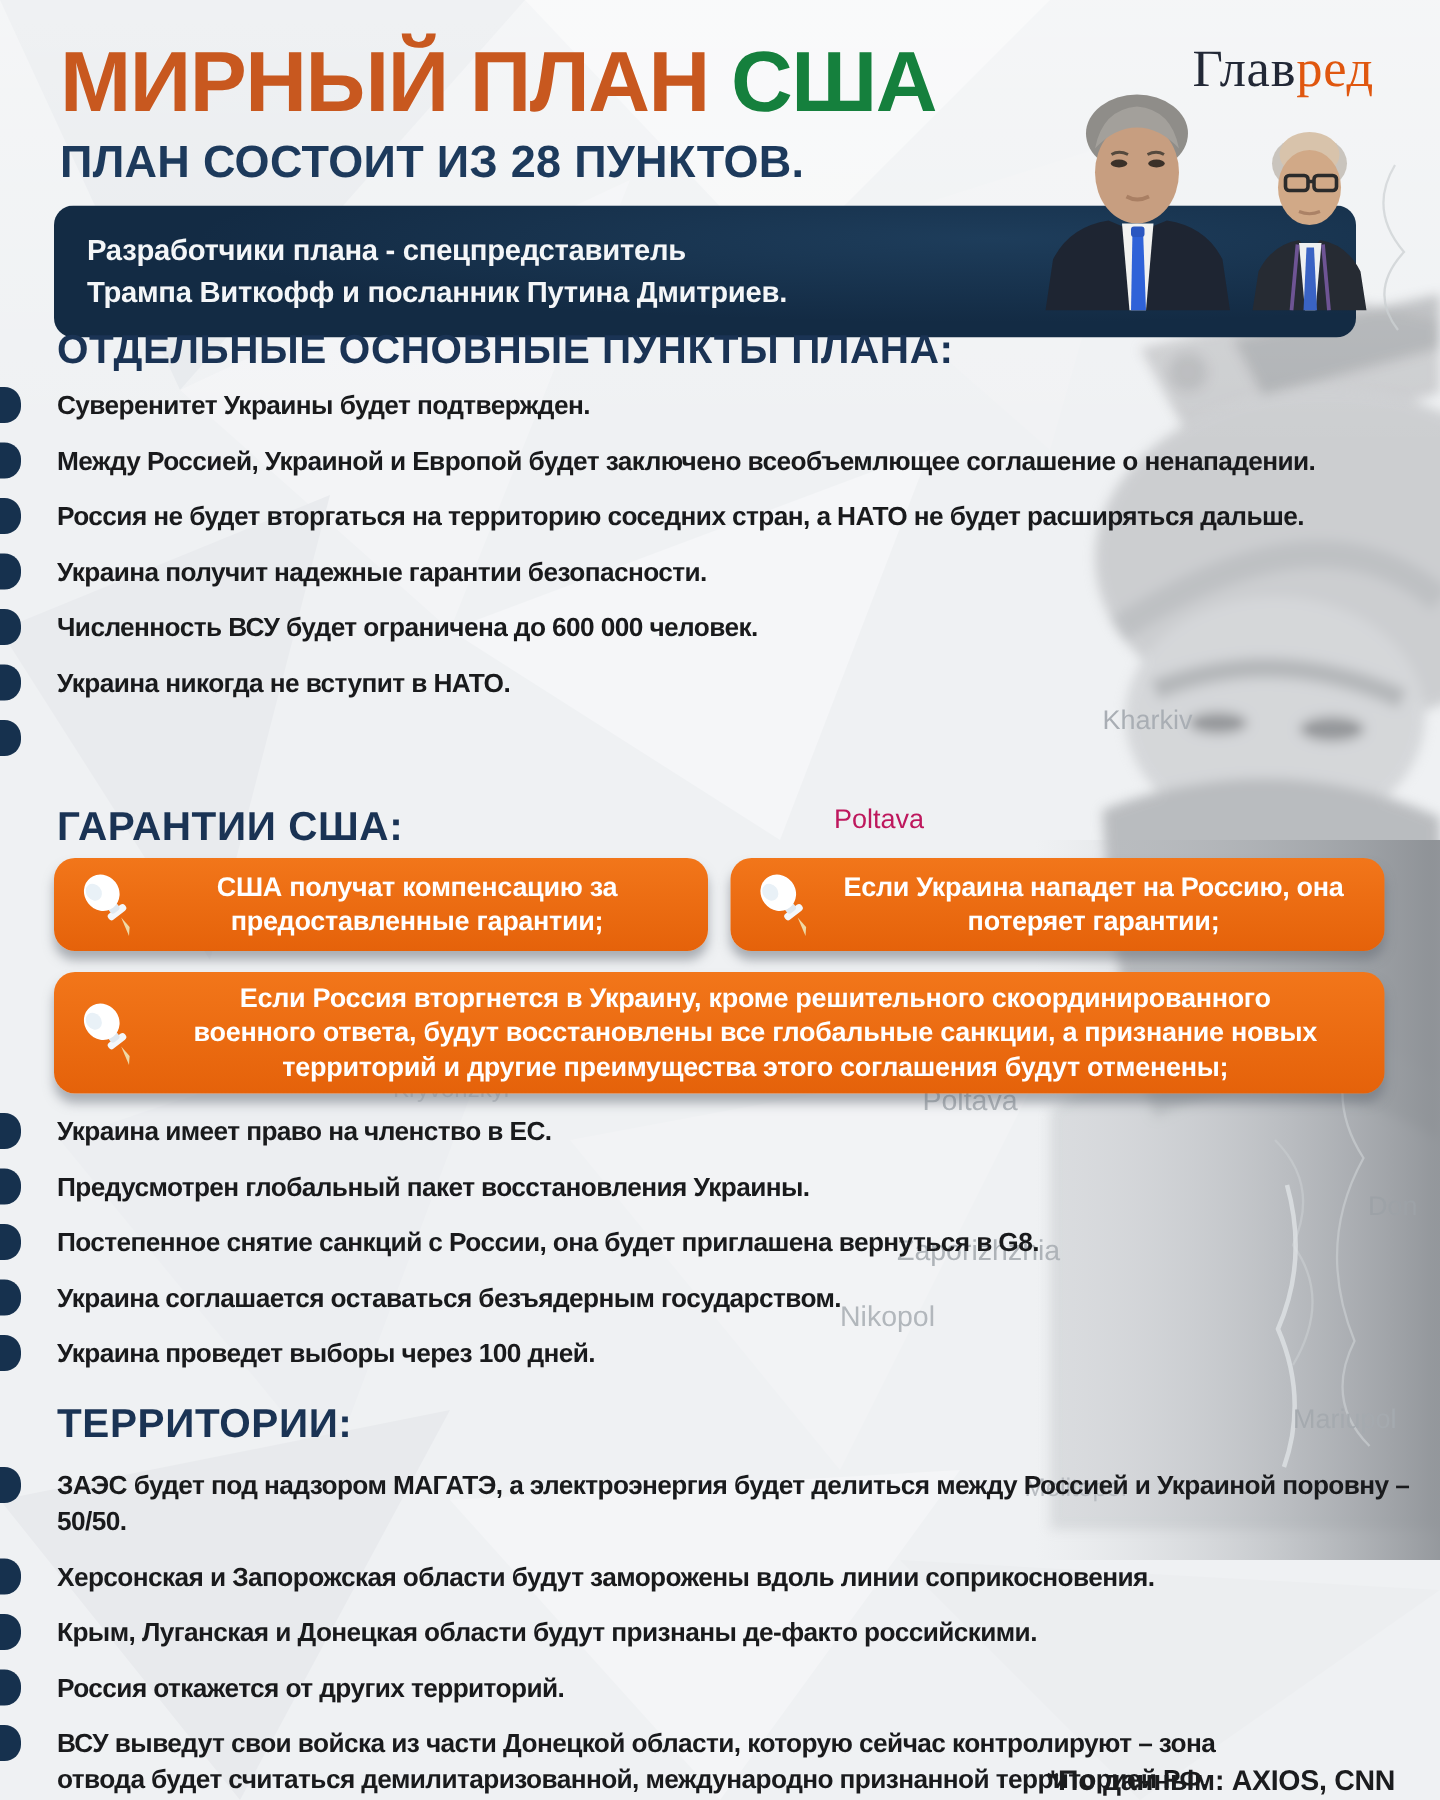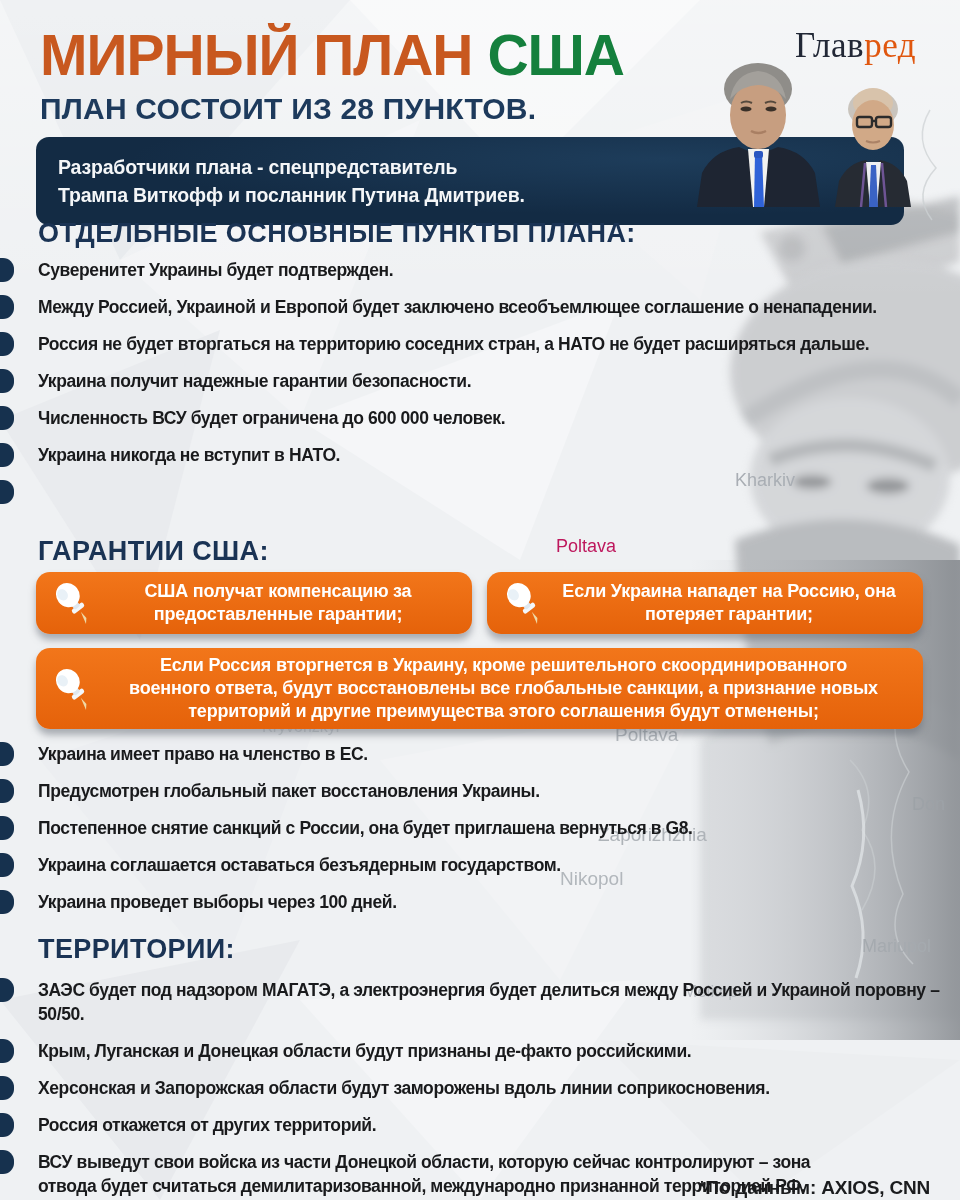--- a/index.html
+++ b/index.html
@@ -265,28 +265,28 @@
   </div>
 
   <div class="sec-heading" style="top:934px;">ТЕРРИТОРИИ:</div>
   <div class="blist" style="top:978px;">
     <div class="bullet">
         <span class="bmark"></span>
         <span class="btext">ЗАЭС будет под надзором МАГАТЭ, а электроэнергия будет делиться между Россией и Украиной поровну – 50/50.</span>
       </div>
     <div class="bullet">
         <span class="bmark"></span>
+        <span class="btext">Херсонская и Запорожская области будут заморожены вдоль линии соприкосновения.</span>
+      </div>
+    <div class="bullet">
+        <span class="bmark"></span>
         <span class="btext">Крым, Луганская и Донецкая области будут признаны де-факто российскими.</span>
       </div>
     <div class="bullet">
         <span class="bmark"></span>
-        <span class="btext">Херсонская и Запорожская области будут заморожены вдоль линии соприкосновения.</span>
-      </div>
-    <div class="bullet">
-        <span class="bmark"></span>
         <span class="btext">Россия откажется от других территорий.</span>
       </div>
     <div class="bullet" style="margin-right:130px;">
         <span class="bmark"></span>
         <span class="btext">ВСУ выведут свои войска из части Донецкой области, которую сейчас контролируют – зона отвода будет считаться демилитаризованной, международно признанной территорией РФ.</span>
       </div>
   </div>
 
   <div class="footer-src">*По данным: AXIOS, CNN</div>
 

